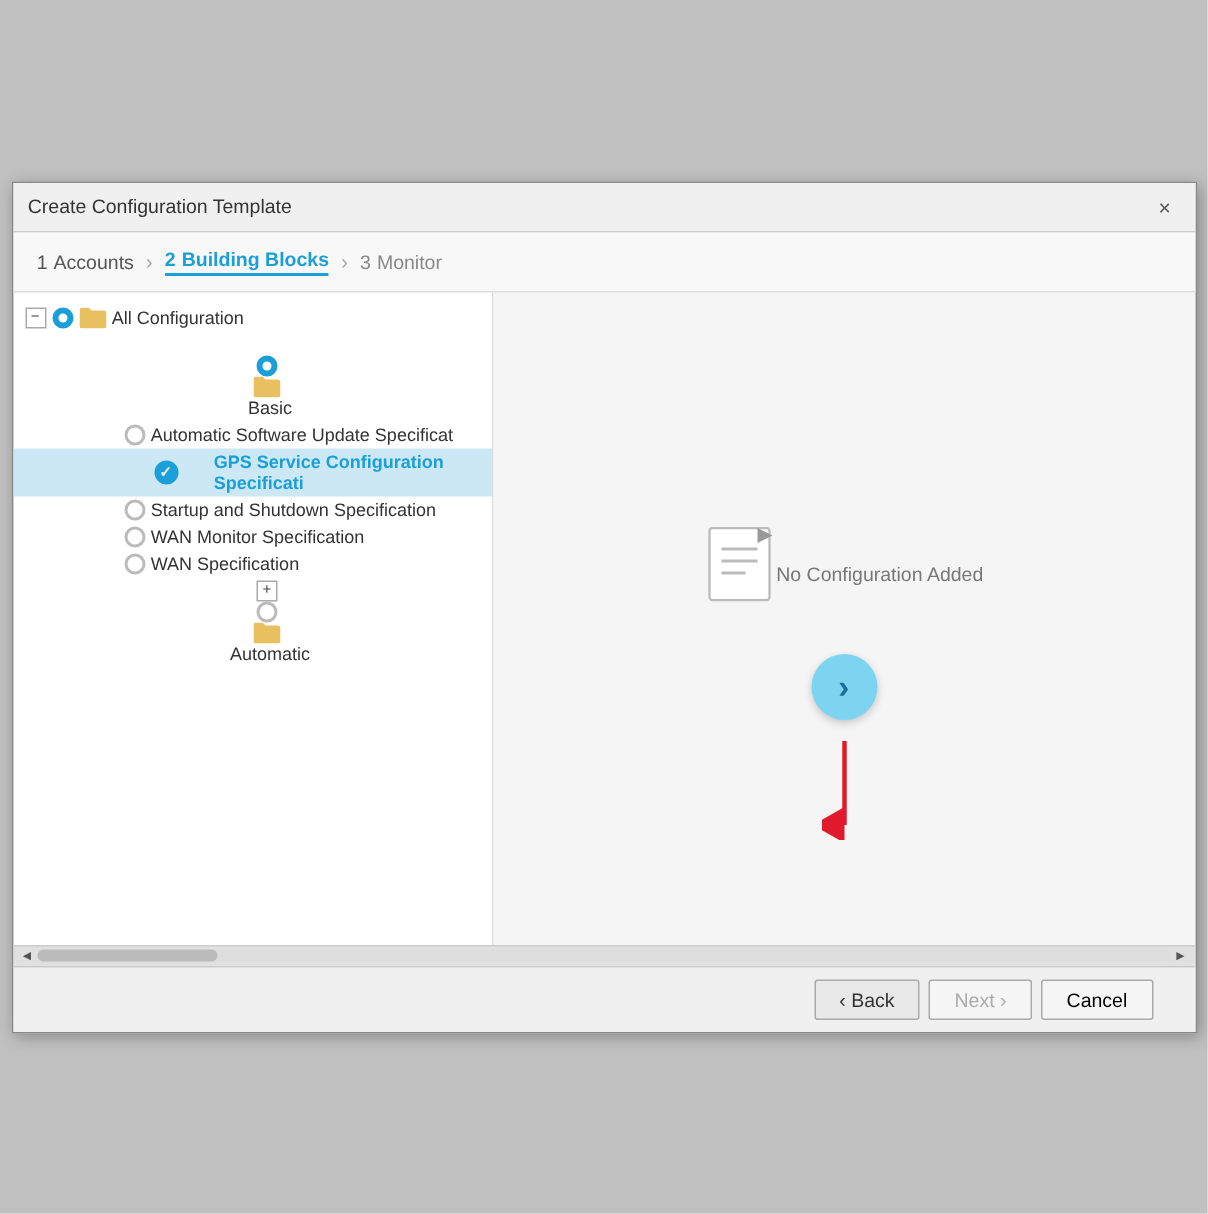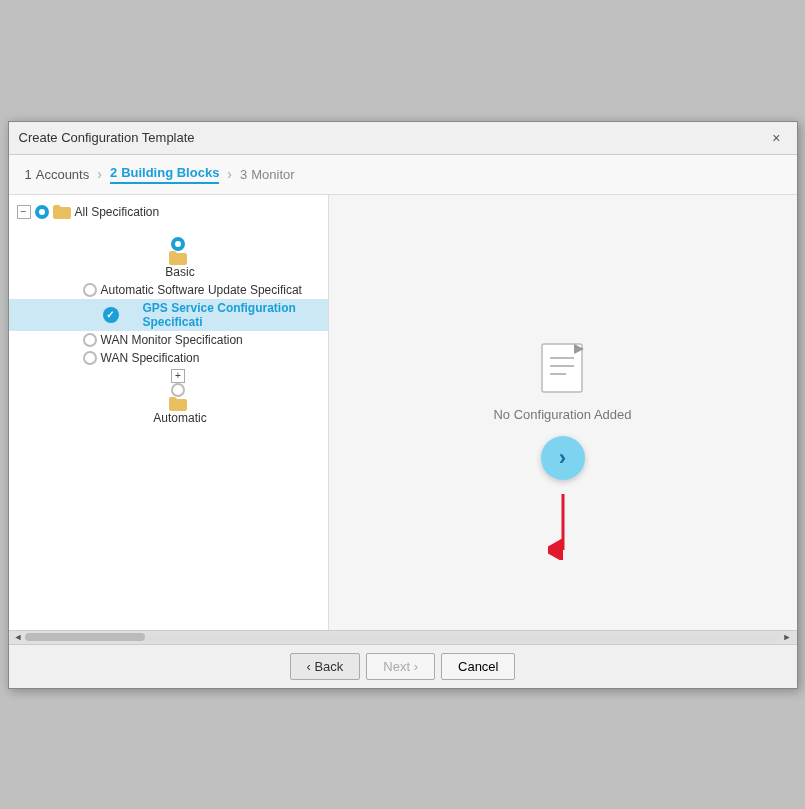--- a/index.html
+++ b/index.html
@@ -188,23 +188,23 @@
       position: relative;
     }
     .folder-icon svg { width: 18px; height: 14px; }
     .item-label {
       font-size: 12px;
       color: #333;
     }
     .item-label.blue { color: #1a9fd9; font-weight: bold; }
     .bottom-bar {
       display: flex;
-      justify-content: center;
-      align-items: center;
-      padding: 8px 13px;
+      justify-content: flex-end;
+      align-items: center;
+      padding: 8px 28px;
       border-top: 1px solid #ccc;
       background: #f0f0f0;
       flex-shrink: 0;
       gap: 6px;
     }
     .btn {
       padding: 5px 16px;
       font-size: 13px;
       border: 1px solid #aaa;
       background: #f5f5f5;
@@ -265,21 +265,21 @@
       font-size: 20px;
       color: #1a6e99;
       position: absolute;
       bottom: 80px;
       left: 50%;
       transform: translateX(-50%);
       box-shadow: 0 2px 6px rgba(0,0,0,0.2);
     }
     .no-cfg-wrapper {
       display: flex;
-      flex-direction: column;
+      flex-direction: row;
       align-items: center;
       justify-content: center;
       margin-top: -60px;
     }
   </style>
 </head>
 <body>
 
 <div class="dialog">
 
@@ -312,21 +312,21 @@
       <div class="tree-item tree-indent-0">
         <div class="toggle-btn">−</div>
         <div class="radio-circle">
             <div class="radio-circle-inner"></div>
           </div>
         <span class="folder-icon">
           <svg viewBox="0 0 18 14" fill="#e8c060">
               <path d="M0,2 Q0,0 2,0 L6,0 L8,2 L16,2 Q18,2 18,4 L18,12 Q18,14 16,14 L2,14 Q0,14 0,12 Z"></path>
             </svg>
         </span>
-        <span class="item-label">All Specification</span>
+        <span class="item-label">All Configuration</span>
       </div>
 
       <div class="tree-item tree-indent-1">
         <div class="toggle-placeholder"></div>
         <div class="radio-circle">
             <div class="radio-circle-inner"></div>
           </div>
         <span class="folder-icon">
           <svg viewBox="0 0 18 14" fill="#e8c060">
               <path d="M0,2 Q0,0 2,0 L6,0 L8,2 L16,2 Q18,2 18,4 L18,12 Q18,14 16,14 L2,14 Q0,14 0,12 Z"></path>
@@ -350,20 +350,25 @@
           <defs>
               <marker id="arrowL" markerWidth="6" markerHeight="6" refX="5" refY="3" orient="auto">
                 <path d="M6,0 L6,6 L0,3 Z" fill="#e0192d"></path>
               </marker>
             </defs>
           <line x1="40" y1="12" x2="6" y2="12" stroke="#e0192d" stroke-width="3" marker-end="url(#arrowL)"></line>
         </svg>
       </div>
 
 
+      <div class="tree-item tree-indent-2">
+        <div class="toggle-placeholder"></div>
+        <div class="radio-empty"></div>
+        <span class="item-label">Startup and Shutdown Specification</span>
+      </div>
 
 
       <div class="tree-item tree-indent-2">
         <div class="toggle-placeholder"></div>
         <div class="radio-empty"></div>
         <span class="item-label">WAN Monitor Specification</span>
       </div>
 
       <div class="tree-item tree-indent-2">
         <div class="toggle-placeholder"></div>

